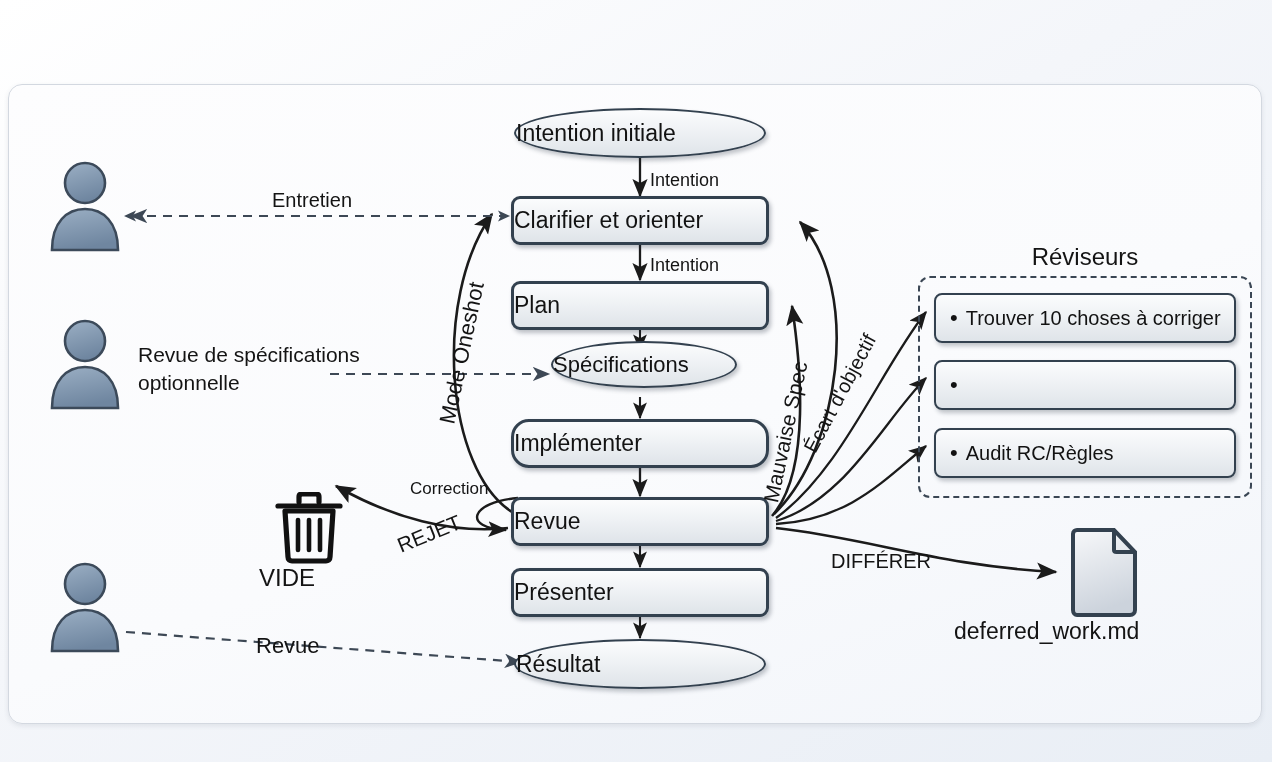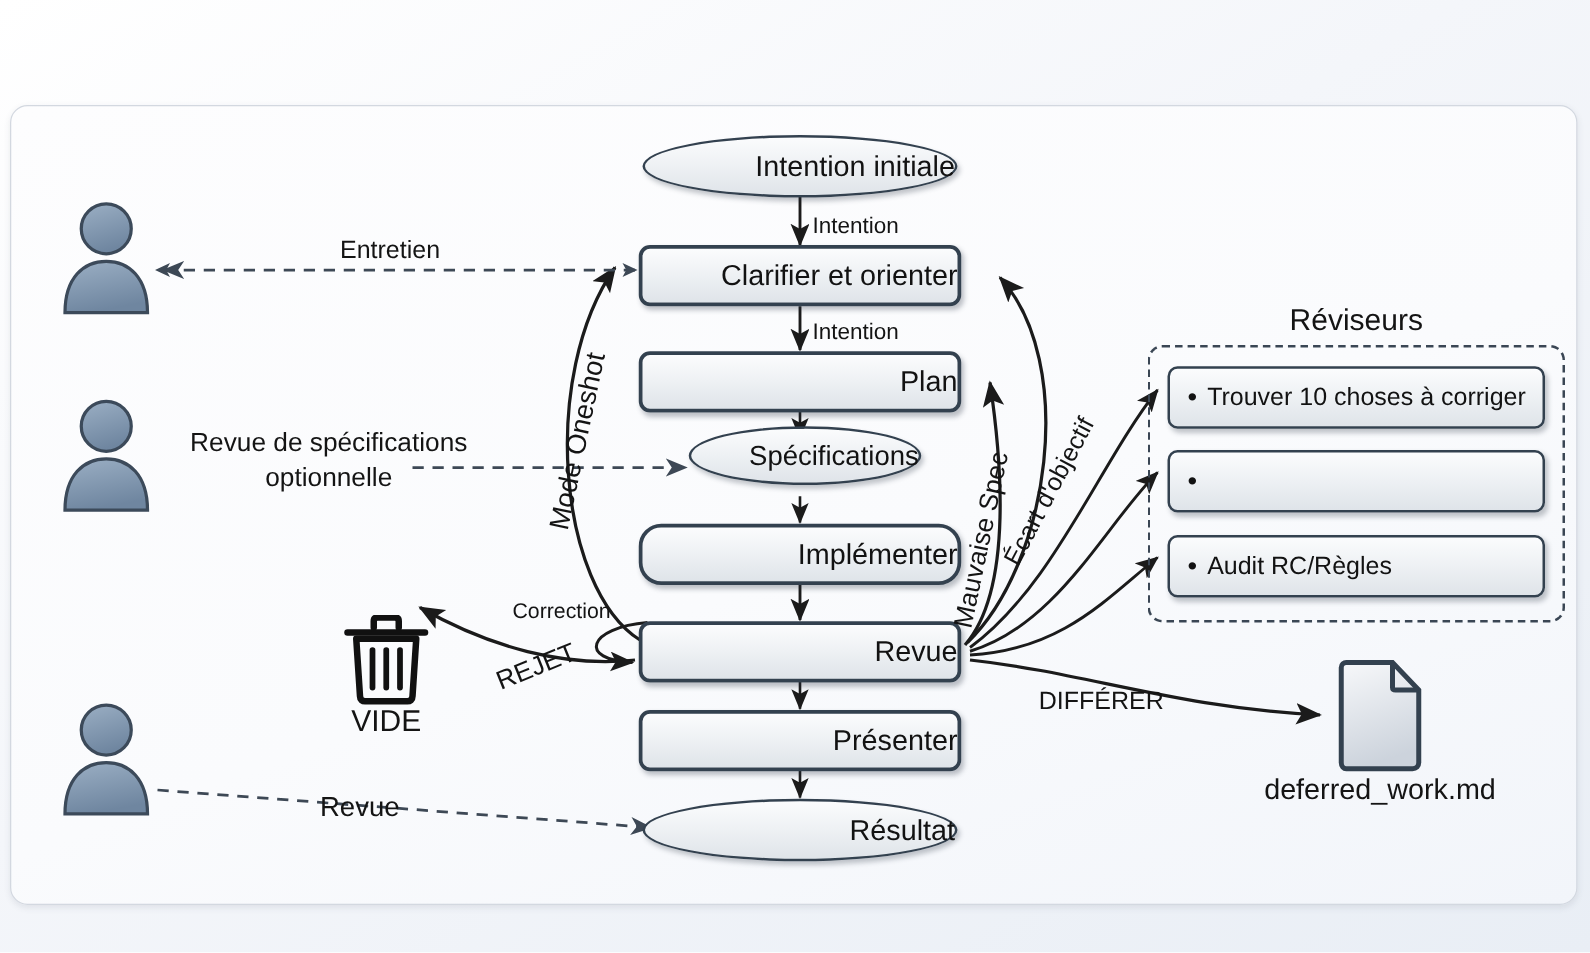--- a/index.html
+++ b/index.html
@@ -50,21 +50,21 @@
     left: 0; top: 0;
     width: 1272px;
     height: 762px;
     pointer-events: none;
   }
   .node {
     position: absolute;
     box-sizing: border-box;
     display: flex;
     align-items: center;
-    justify-content: flex-end;
+    justify-content: flex-start;
     color: #121212;
     text-align: center;
     background: linear-gradient(180deg, #fbfcfd 0%, #eef1f4 48%, #dfe4e9 100%);
     border: 3px solid #33414f;
     box-shadow: 2px 3px 4px rgba(40,50,65,0.30);
   }
   .node.rect {
     border-radius: 9px;
   }
   .node.ellipse {
@@ -82,21 +82,20 @@
   .edge-label {
     position: absolute;
     color: #141414;
     white-space: nowrap;
     font-family: "Liberation Sans", "DejaVu Sans", sans-serif;
   }
   .plain-label {
     position: absolute;
     color: #141414;
     white-space: pre;
-    text-align: center;
     font-family: "Liberation Sans", "DejaVu Sans", sans-serif;
   }
   .actor {
     position: absolute;
     width: 78px;
     height: 92px;
   }
   #reviewers-box {
     position: absolute;
     left: 918px;

